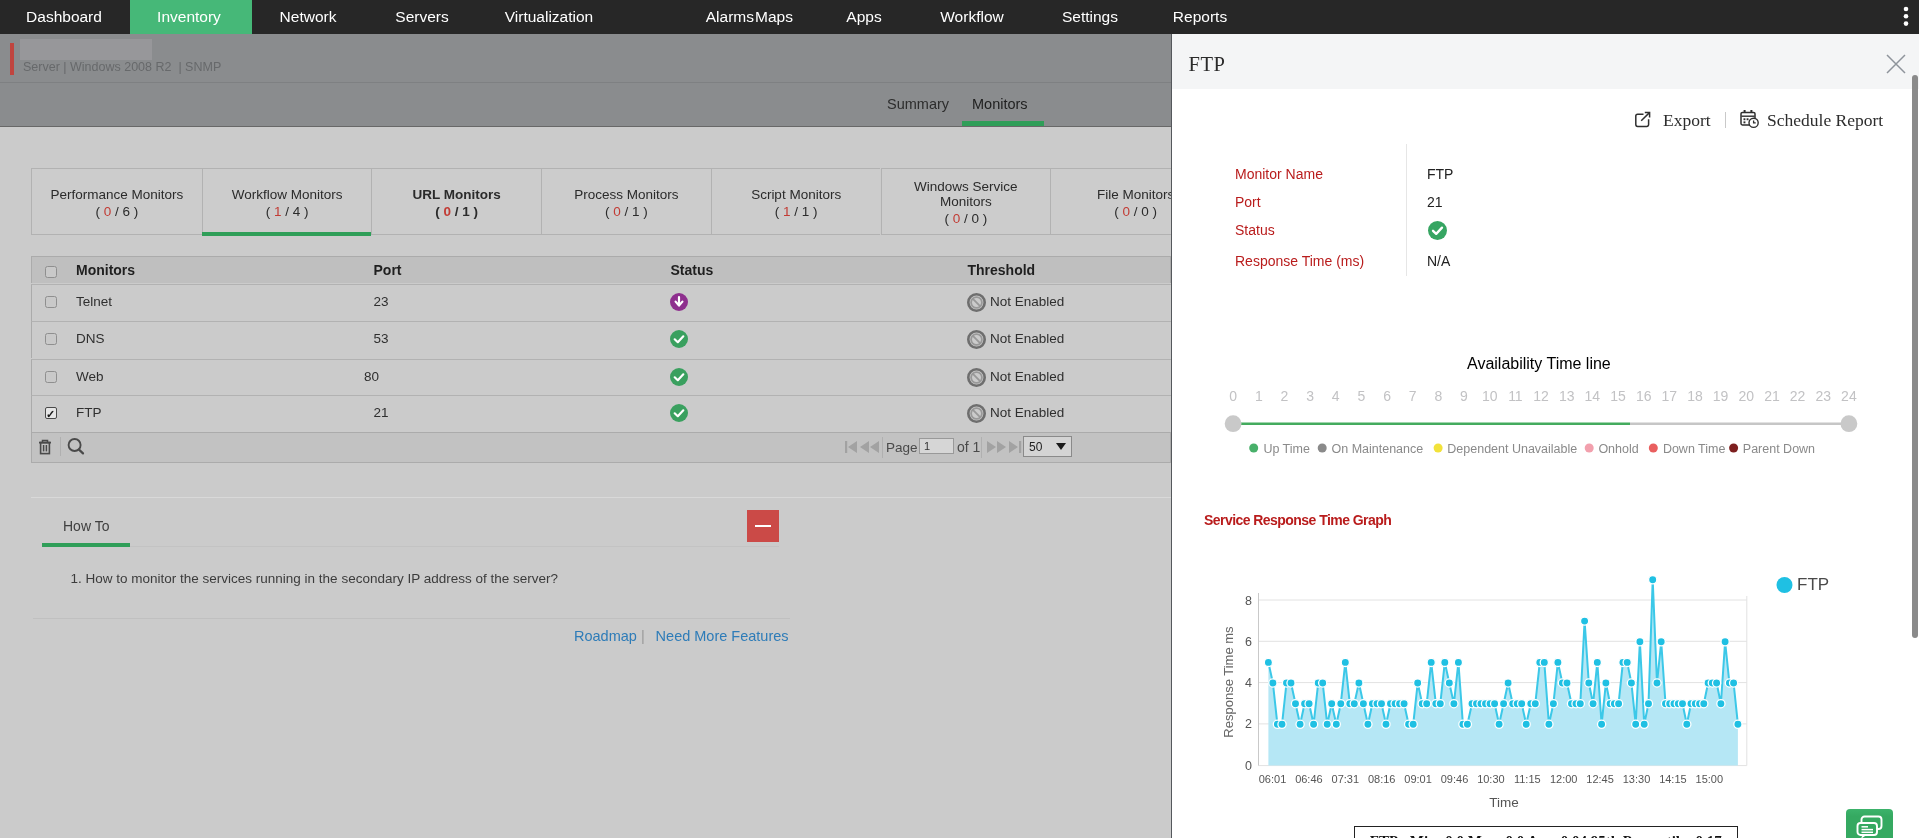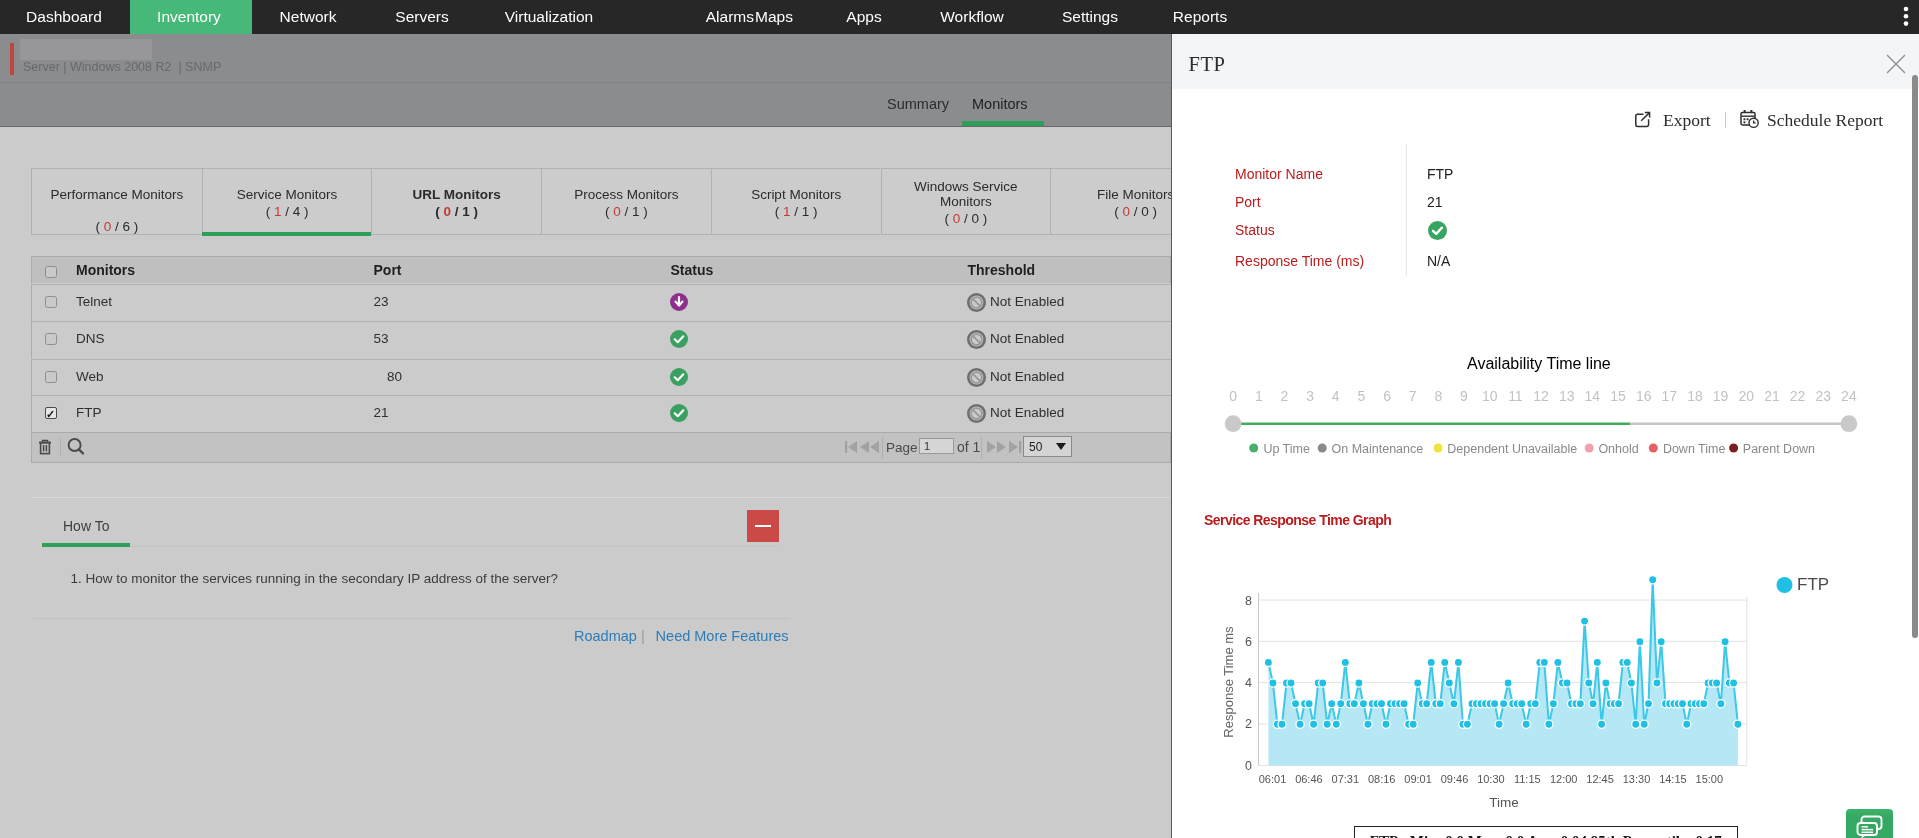--- a/index.html
+++ b/index.html
@@ -19,24 +19,24 @@
 <div class="abs" style="left:10px;top:42.5px;width:3.5px;height:32px;background:#c0453f"></div>
 <div class="abs" style="left:20px;top:39px;width:132px;height:21px;background:#97979a"></div>
 <div class="abs" style="left:23px;top:60px;font:12.5px 'Liberation Sans';color:#67696b">Server&nbsp;| Windows 2008 R2&nbsp; | SNMP</div>
 <div class="abs" style="left:887px;top:96px;font:14.5px 'Liberation Sans';color:#2d2d2d">Summary</div>
 <div class="abs" style="left:972px;top:96px;font:14.5px 'Liberation Sans';color:#1f1f1f">Monitors</div>
 <div class="abs" style="left:962px;top:121px;width:82px;height:4.5px;background:#2f9e58"></div>
 <div class="abs" style="left:0;top:125.5px;width:1171px;height:1.5px;background:#686868"></div>
 
 <div class="abs tab" style="left:31px;top:167.5px;width:170.7px;height:67px;">
     <div style="margin-top:18px">Performance Monitors</div>
-    <div style="margin-top:17px">(&nbsp;<span class="red">0</span>&nbsp;/&nbsp;6&nbsp;)</div>
+    <div style="margin-top:2px">(&nbsp;<span class="red">0</span>&nbsp;/&nbsp;6&nbsp;)</div>
   </div>
 <div class="abs tab" style="left:201.7px;top:167.5px;width:169.7px;height:67px;">
-    <div style="margin-top:18px">Service Monitors</div>
+    <div style="margin-top:18px">Workflow Monitors</div>
     <div style="margin-top:2px">(&nbsp;<span class="red">1</span>&nbsp;/&nbsp;4&nbsp;)</div>
   </div>
 <div class="abs tab" style="left:371.4px;top:167.5px;width:169.7px;height:67px;font-weight:bold;">
     <div style="margin-top:18px">URL Monitors</div>
     <div style="margin-top:2px">(&nbsp;<span class="red">0</span>&nbsp;/&nbsp;1&nbsp;)</div>
   </div>
 <div class="abs tab" style="left:541.1px;top:167.5px;width:169.7px;height:67px;">
     <div style="margin-top:18px">Process Monitors</div>
     <div style="margin-top:2px">(&nbsp;<span class="red">0</span>&nbsp;/&nbsp;1&nbsp;)</div>
   </div>
@@ -84,21 +84,21 @@
   </svg>
 <svg class="abs" style="left:966.8px;top:330.0px" width="19" height="19" viewBox="0 0 19 19">
     <circle cx="9.5" cy="9.5" r="8.2" fill="none" stroke="#6e6e6e" stroke-width="2.6"></circle>
     <circle cx="9.5" cy="9.5" r="5.4" fill="none" stroke="#999" stroke-width="1.8"></circle>
     <line x1="5.7" y1="5.7" x2="13.3" y2="13.3" stroke="#999" stroke-width="1.8"></line>
   </svg>
 <div class="abs td" style="left:990px;top:331.2px">Not Enabled</div>
 <div class="abs" style="left:31px;top:359.1px;width:1140px;height:37px;background:#cbcbcb;border-top:1px solid #b2b2b2;border-left:1px solid #ababab"></div>
 <div class="abs" style="left:44.5px;top:370.6px;width:12px;height:12px;background:#c9c9c9;border:1.5px solid #8f8f8f;border-radius:2.5px"></div>
 <div class="abs td" style="left:76px;top:369.1px">Web</div>
-<div class="abs td" style="left:387px;top:369.1px">80</div>
+<div class="abs td" style="left:364px;top:369.1px">80</div>
 <svg class="abs" style="left:670px;top:368.1px" width="18" height="18">
     <circle cx="9" cy="9" r="9" fill="#3aa05f"></circle>
     <path d="M4.7 9.3 L7.8 12.2 L13.3 6.3" stroke="#fff" stroke-width="2.2" fill="none" stroke-linecap="round" stroke-linejoin="round"></path>
   </svg>
 <svg class="abs" style="left:966.8px;top:367.90000000000003px" width="19" height="19" viewBox="0 0 19 19">
     <circle cx="9.5" cy="9.5" r="8.2" fill="none" stroke="#6e6e6e" stroke-width="2.6"></circle>
     <circle cx="9.5" cy="9.5" r="5.4" fill="none" stroke="#999" stroke-width="1.8"></circle>
     <line x1="5.7" y1="5.7" x2="13.3" y2="13.3" stroke="#999" stroke-width="1.8"></line>
   </svg>
 <div class="abs td" style="left:990px;top:369.1px">Not Enabled</div>

